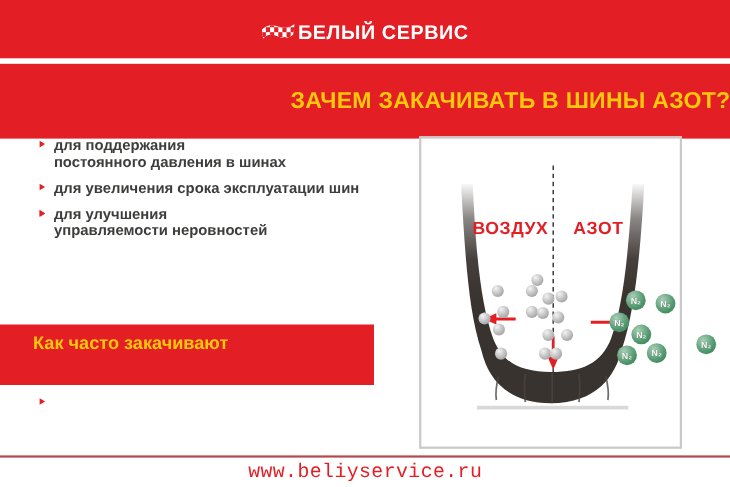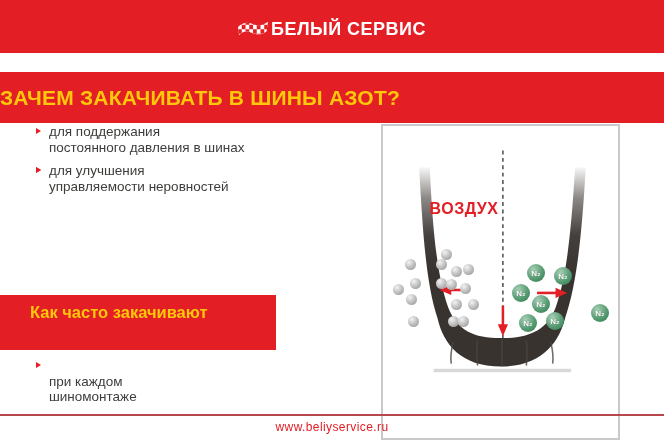--- a/index.html
+++ b/index.html
@@ -30,91 +30,91 @@
   .brand{
     color:#fff;font-weight:bold;font-size:18px;letter-spacing:0.5px;
     line-height:22px;margin-top:6px;white-space:nowrap;
   }
   .tagline{
     color:#fff;font-weight:bold;font-size:7.5px;letter-spacing:1.05px;
     margin-top:2px;white-space:nowrap;
   }
   
   .title-band{
-    position:absolute;top:72px;left:0;right:0;height:51px;
+    position:absolute;top:58px;left:0;right:0;height:68px;
     background:var(--red);
-    display:flex;align-items:center;justify-content:flex-start;
+    display:flex;align-items:center;justify-content:flex-end;
   }
   .title-band h1{
     color:var(--yellow);font-size:21px;font-weight:bold;letter-spacing:0.2px;
     text-align:center;
   }
   
   .benefits{
-    position:absolute;left:36px;top:124px;width:335px;list-style:none;
+    position:absolute;left:36px;top:124px;width:335px;list-style:none;font-weight:bold;
   }
   .benefits li{
     position:relative;padding-left:13px;margin-bottom:8px;
     font-size:13.5px;line-height:15.5px;color:var(--text);
     white-space:pre-line;
   }
   .tri{
     position:absolute;left:0;top:4px;width:0;height:0;
     border-left:5px solid var(--red);
     border-top:3.5px solid transparent;
     border-bottom:3.5px solid transparent;
   }
   
   .q-banner{
-    position:absolute;left:0;top:295px;width:276px;height:55px;
+    position:absolute;left:0;top:295px;width:340px;height:55px;
     background:var(--red);
     color:var(--yellow);font-weight:bold;font-size:16.5px;line-height:21px;
     padding:7px 0 14px 30px;
   }
   
   .answer{
     position:absolute;left:36px;top:358px;
     padding-left:13px;font-size:13.5px;line-height:15.5px;color:var(--text);
     white-space:pre-line;
   }
   .answer .tri{top:4px;}
   
   .diagram{
-    position:absolute;left:381px;top:124px;width:239px;height:316px;
+    position:absolute;left:381px;top:124px;width:239px;height:284px;
     border:2.5px solid var(--border-gray);
     background:#fff;
   }
   .diagram svg{position:absolute;left:0;top:0;}
   .dlabel{
     position:absolute;top:74px;
     color:var(--red);font-weight:bold;font-size:16px;letter-spacing:0.5px;
     text-align:center;
   }
   .dlabel.left{left:22px;width:118px;}
   .dlabel.right{left:118px;width:86px;}
-  .mol{position:absolute;border-radius:50%;}
+  .mol{position:absolute;border-radius:50%;margin-left:42px;}
   .mol.gray{
     width:11px;height:11px;
     background:radial-gradient(circle at 35% 30%, #f3f3f3 0%, #c4c4c4 45%, #8e8e8e 100%);
   }
   .mol.green{
     width:18px;height:18px;
     background:radial-gradient(circle at 35% 30%, #a9cfb7 0%, #569b72 55%, #2d7950 100%);
     color:#fff;font-size:8px;font-weight:bold;
     display:flex;align-items:center;justify-content:center;
     text-shadow:0 0 1px rgba(0,0,0,0.4);
   }
   
   .f-line{
     position:absolute;top:414px;left:0;right:0;height:1.5px;
     background:#B8474C;
   }
   .url{
     position:absolute;top:420px;left:0;width:100%;
-    text-align:center;color:var(--red);font-size:12px;letter-spacing:0.4px;
+    text-align:center;color:var(--red);font-size:18px;letter-spacing:0.4px;font-family:Liberation Mono, monospace;
   }
 </style>
 </head>
 <body>
 
 <div class="poster">
 
   <div class="header">
     <div class="logo">
       <svg class="flag" viewBox="0 0 40 26">
@@ -151,32 +151,32 @@
     </div>
   </div>
 
   <div class="title-band">
     <h1>ЗАЧЕМ ЗАКАЧИВАТЬ В ШИНЫ АЗОТ?</h1>
   </div>
 
   <ul class="benefits">
     <li><span class="tri"></span><span>для поддержания
 постоянного давления в шинах</span></li>
+    <li><span class="tri"></span><span>для увеличения срока эксплуатации шин</span></li>
     <li><span class="tri"></span></li>
     <li><span class="tri"></span><span>для улучшения
 управляемости неровностей</span></li>
   </ul>
 
   <div class="q-banner">
     <div>Как часто закачивают</div>
   </div>
 
   <div class="answer">
-    <span class="tri"></span><span>при каждом
-шиномонтаже</span>
+    <span class="tri"></span>
   </div>
 
   <div class="diagram">
     <svg width="233" height="272" viewBox="0 0 239 277" preserveAspectRatio="none">
       <defs>
         <linearGradient id="tiregrad" gradientUnits="userSpaceOnUse" x1="0" y1="40" x2="0" y2="150">
           <stop offset="0" stop-color="#ffffff"></stop>
           <stop offset="0.3" stop-color="#8d8986"></stop>
           <stop offset="0.65" stop-color="#453f3d"></stop>
           <stop offset="1" stop-color="#39332f"></stop>
@@ -206,20 +206,21 @@
       <g stroke="#E31E24" fill="#E31E24">
         <line x1="158" y1="170" x2="178" y2="170" stroke-width="2.6"></line>
         <polygon points="189,170 177,164.8 177,175.2" stroke="none"></polygon>
       </g>
       <g stroke="#E31E24" fill="#E31E24">
         <line x1="123" y1="183" x2="123" y2="203" stroke-width="2.6"></line>
         <polygon points="123,214 117.8,202 128.2,202" stroke="none"></polygon>
       </g>
     </svg>
     <div class="dlabel left">ВОЗДУХ</div>
+    <div class="dlabel right">АЗОТ</div>
     <div style="position:absolute;left:0;top:0;width:100%;height:100%;">
         <div class="mol gray" style="left: 21.5px; top: 132.5px;"></div>
         <div class="mol gray" style="left: 9.5px; top: 157.5px;"></div>
         <div class="mol gray" style="left: 26.5px; top: 151.5px;"></div>
         <div class="mol gray" style="left: 22.5px; top: 167.5px;"></div>
         <div class="mol gray" style="left: 24.5px; top: 189.5px;"></div>
         <div class="mol gray" style="left: 57.5px; top: 122.5px;"></div>
         <div class="mol gray" style="left: 52.5px; top: 132.5px;"></div>
         <div class="mol gray" style="left: 67.5px; top: 139.5px;"></div>
         <div class="mol gray" style="left: 79.5px; top: 137.5px;"></div>

